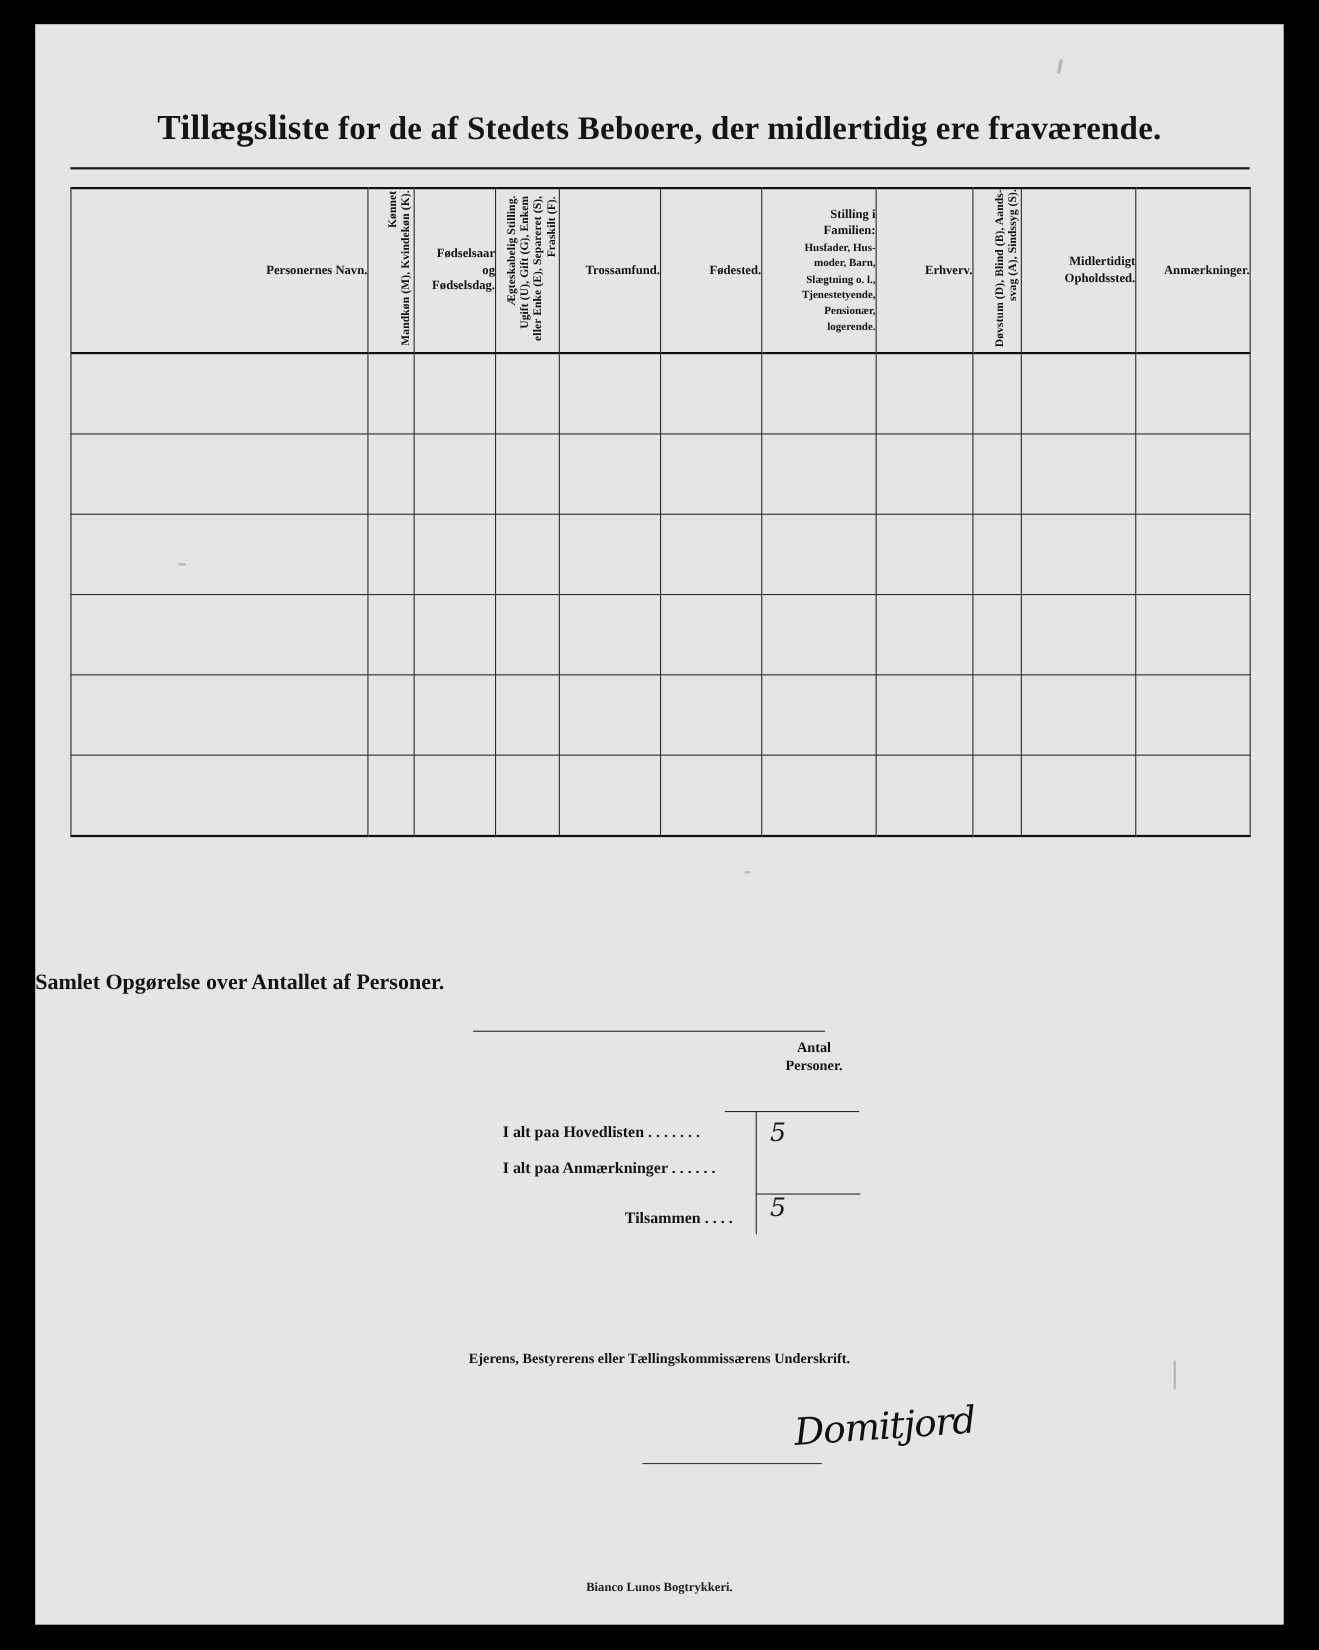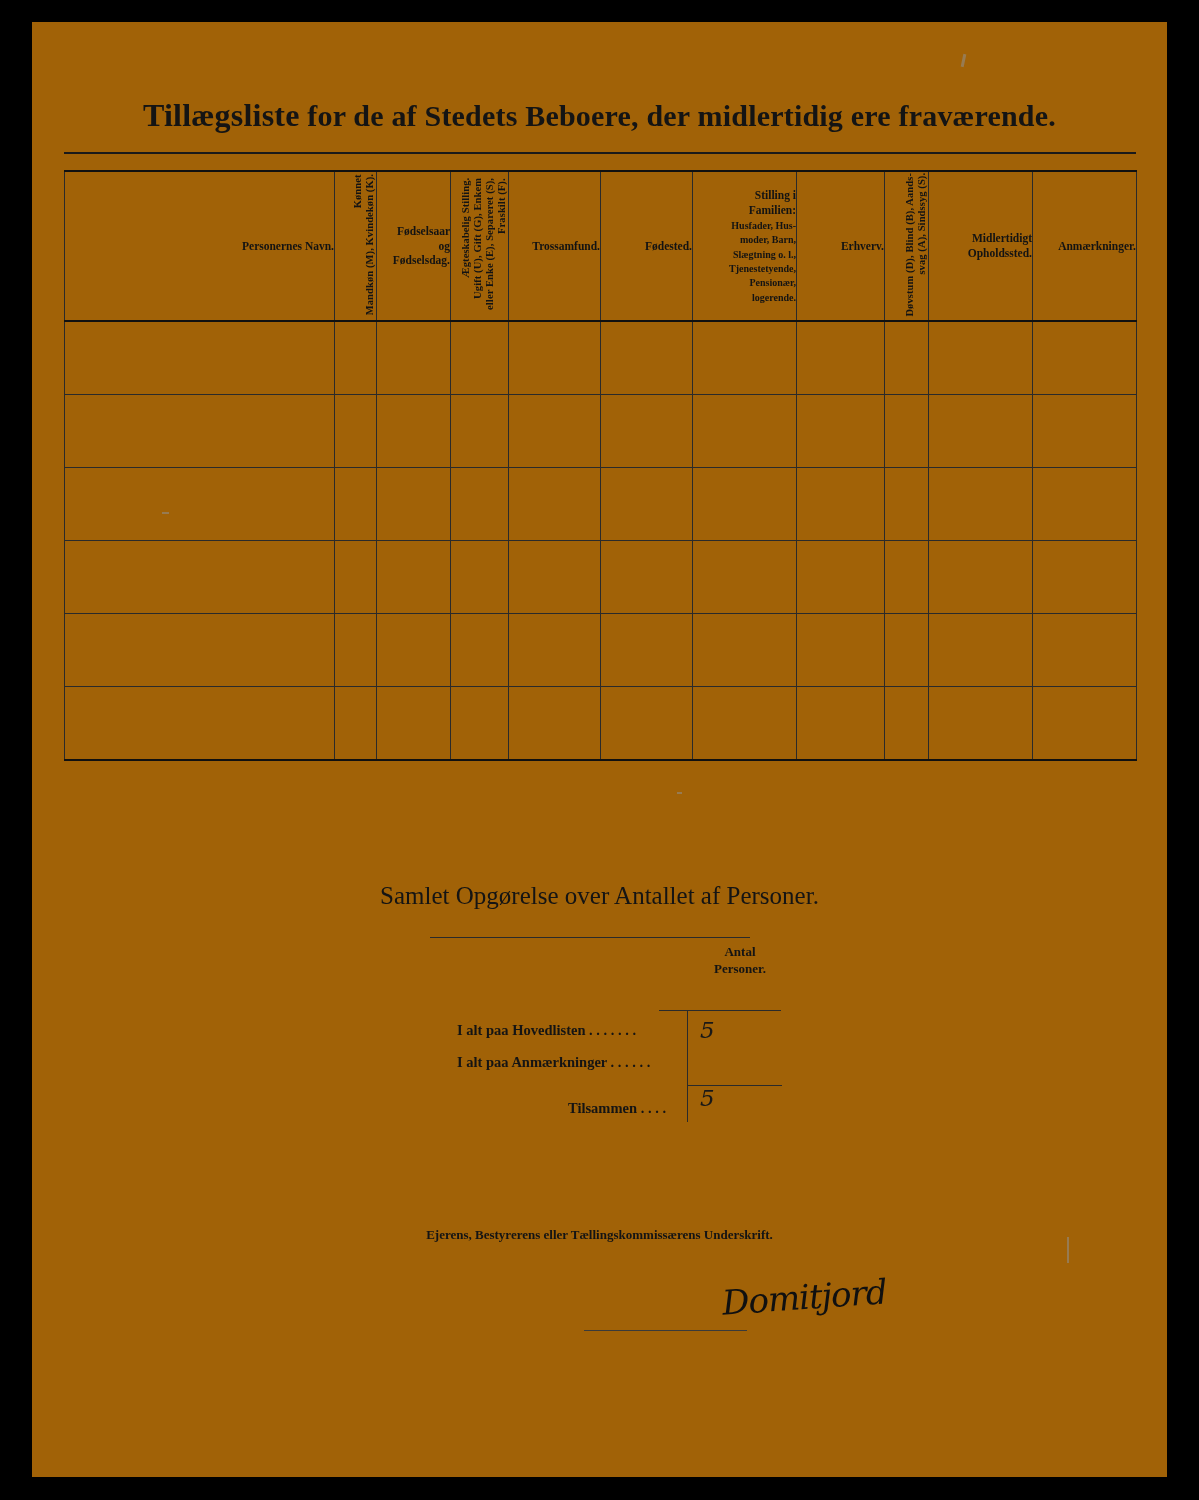--- a/index.html
+++ b/index.html
@@ -12,21 +12,21 @@
     height: 1500px;
     font-family: "Liberation Serif", serif;
     overflow: hidden;
   }
   .page {
     position: absolute;
     left: 32px;
     top: 22px;
     width: 1135px;
     height: 1455px;
-    background: #a16207;
+    background: #e5e5e5;
     box-sizing: border-box;
   }
   
   .speck {
     position: absolute;
     background: #8f8f8f;
     opacity: .55;
   }
 
   .title-wrap {
@@ -108,23 +108,23 @@
     font-weight: bold;
     line-height: 1.3;
   }
 
   
   .summary-title {
     position: absolute;
     left: 0;
     top: 860px;
     width: 100%;
-    text-align: center;
-    font-size: 25px;
-    font-weight: normal;
+    text-align: left;
+    font-size: 20px;
+    font-weight: bold;
     color: #141414;
   }
   .sum-head-rule {
     position: absolute;
     left: 398px;
     top: 915px;
     width: 320px;
     height: 1px;
     background: #2a2a2a;
   }
@@ -422,14 +422,15 @@
   <div class="sum-row r2">I alt paa Anmærkninger . . . . . .</div>
   <div class="sum-rule3"></div>
 
   <div class="sum-row r3">Tilsammen . . . .</div>
   <div class="hand v2">5</div>
 
   <div class="signature-label">Ejerens, Bestyrerens eller Tællingskommissærens Underskrift.</div>
   <div class="sign-rule"></div>
   <div class="sign-hand">Domitjord</div>
 
+  <div class="footer">Bianco Lunos Bogtrykkeri.</div>
 
 </div>
 
 </body></html>

